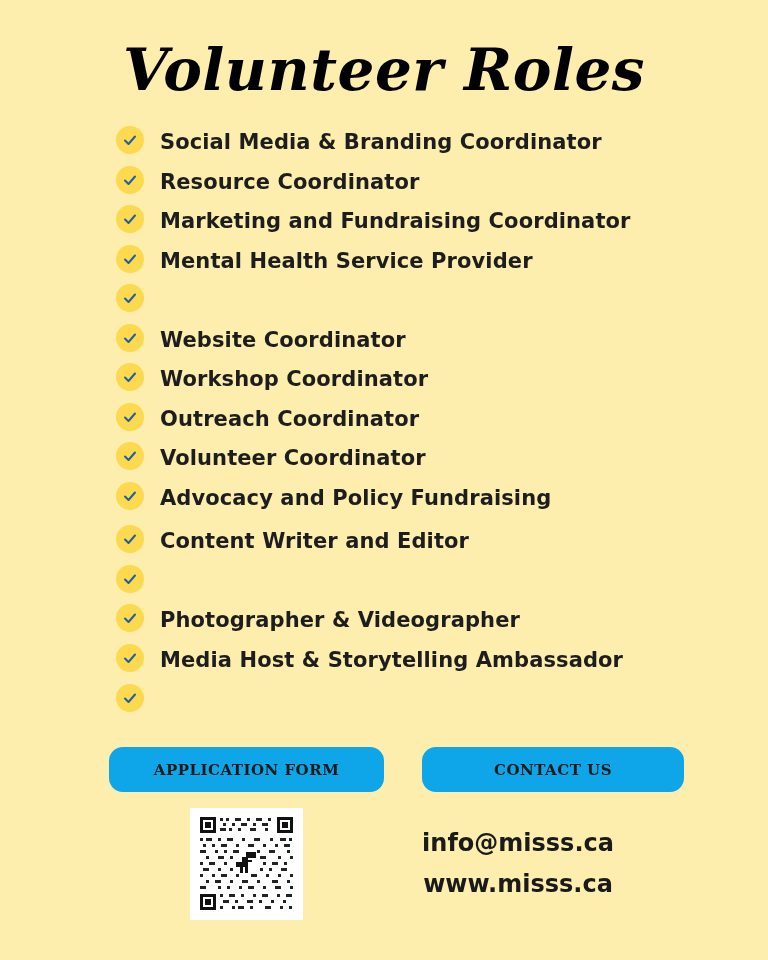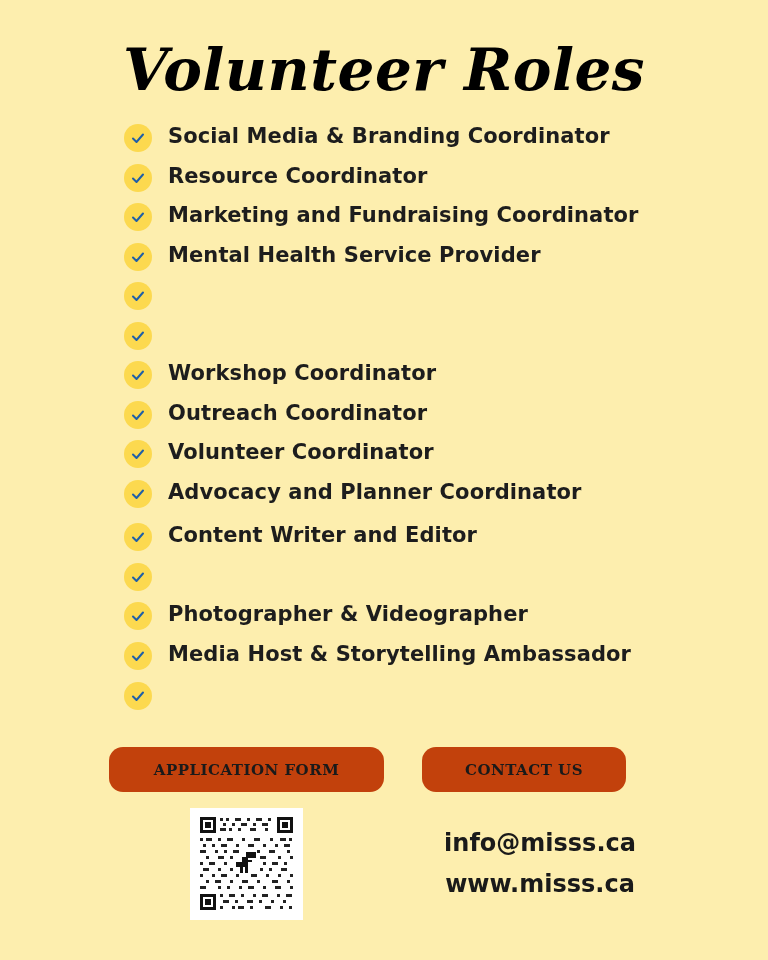--- a/index.html
+++ b/index.html
@@ -23,64 +23,64 @@
       letter-spacing: 0.5px;
       line-height: 80px;
     }
     .roles {
       position: absolute;
       left: 108px; top: 120px;
       margin: 0; padding: 0; list-style: none;
     }
     .role {
       position: absolute;
-      left: 16px;
+      left: 8px;
       height: 30px;
-      display: flex; align-items: flex-start;
+      display: flex; align-items: flex-end;
       white-space: nowrap;
     }
     .check {
       width: 28px; height: 28px; border-radius: 50%;
       background: #fcd94f;
       display: flex; align-items: center; justify-content: center;
       margin-right: 16px;
       flex: none;
     }
     .check svg { width: 14px; height: 14px; }
     .role-label {
       font-size: 21px;
       font-weight: bold;
       color: #1d1d1d;
       letter-spacing: 0.1px;
     }
     .btn {
       position: absolute;
       top: 747px; height: 45px;
       border-radius: 14px;
-      background: #c2410c;
+      background: #0ea5e9;
       display: flex; align-items: center; justify-content: center;
       font-family: "DejaVu Serif", serif;
       font-weight: bold;
       font-size: 15px;
       letter-spacing: 0.5px;
       color: #1a1a1a;
       cursor: pointer;
     }
     .btn-app { left: 109px; width: 275px; }
-    .btn-contact { left: 422px; width: 204px; }
+    .btn-contact { left: 422px; width: 262px; }
     .qr {
       position: absolute;
       left: 190px; top: 808px;
       width: 113px; height: 112px;
       background: #ffffff;
     }
     .qr svg { display: block; width: 113px; height: 112px; }
     .contact-line {
       position: absolute;
-      left: 430px; width: 220px;
+      left: 408px; width: 220px;
       text-align: center;
       font-size: 24px;
       font-weight: bold;
       color: #1a1a1a;
     }
     .email { top: 829px; }
     .web { top: 870px; }
   </style>
 </head>
 <body>
@@ -126,20 +126,21 @@
           <path d="M2 7.5 L5.5 11 L12 3.5" fill="none" stroke="#1f5fa8" stroke-width="2" stroke-linecap="round" stroke-linejoin="round"></path>
         </svg>
       </span>
   </li>
   <li class="role" style="top:202px">
     <span class="check">
         <svg viewBox="0 0 14 14">
           <path d="M2 7.5 L5.5 11 L12 3.5" fill="none" stroke="#1f5fa8" stroke-width="2" stroke-linecap="round" stroke-linejoin="round"></path>
         </svg>
       </span>
+    <span class="role-label">Website Coordinator</span>
   </li>
   <li class="role" style="top:241px">
     <span class="check">
         <svg viewBox="0 0 14 14">
           <path d="M2 7.5 L5.5 11 L12 3.5" fill="none" stroke="#1f5fa8" stroke-width="2" stroke-linecap="round" stroke-linejoin="round"></path>
         </svg>
       </span>
     <span class="role-label">Workshop Coordinator</span>
   </li>
   <li class="role" style="top:281px">
@@ -157,21 +158,21 @@
         </svg>
       </span>
     <span class="role-label">Volunteer Coordinator</span>
   </li>
   <li class="role" style="top:360px">
     <span class="check">
         <svg viewBox="0 0 14 14">
           <path d="M2 7.5 L5.5 11 L12 3.5" fill="none" stroke="#1f5fa8" stroke-width="2" stroke-linecap="round" stroke-linejoin="round"></path>
         </svg>
       </span>
-    <span class="role-label">Advocacy and Planner Coordinator</span>
+    <span class="role-label">Advocacy and Policy Fundraising</span>
   </li>
   <li class="role" style="top:403px">
     <span class="check">
         <svg viewBox="0 0 14 14">
           <path d="M2 7.5 L5.5 11 L12 3.5" fill="none" stroke="#1f5fa8" stroke-width="2" stroke-linecap="round" stroke-linejoin="round"></path>
         </svg>
       </span>
     <span class="role-label">Content Writer and Editor</span>
   </li>
   <li class="role" style="top:443px">

